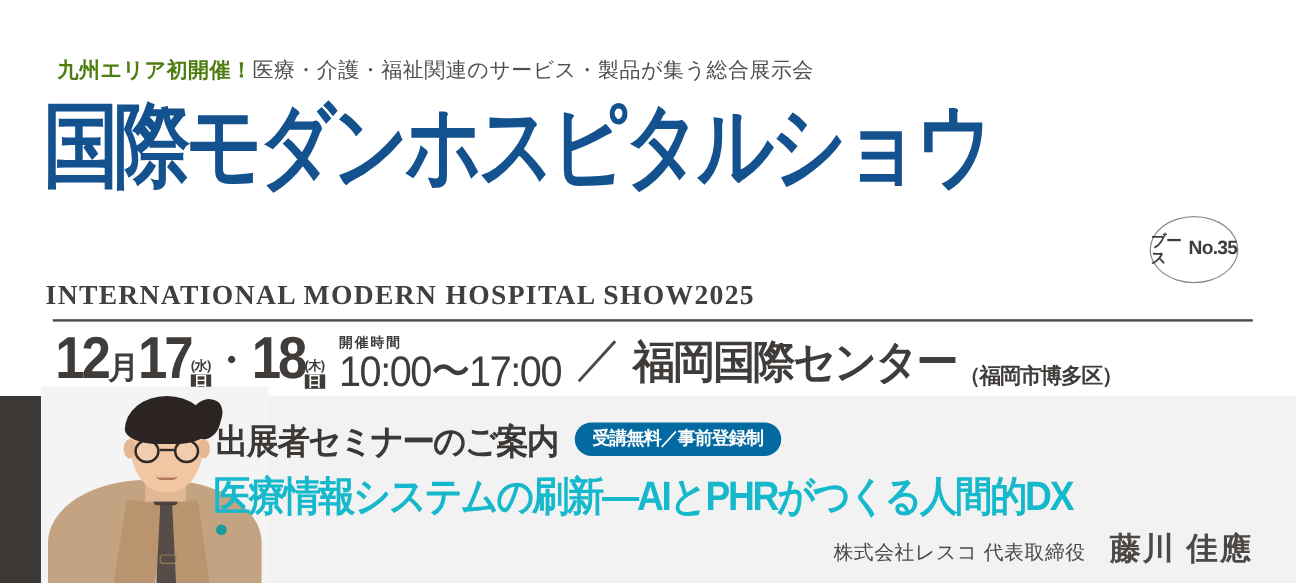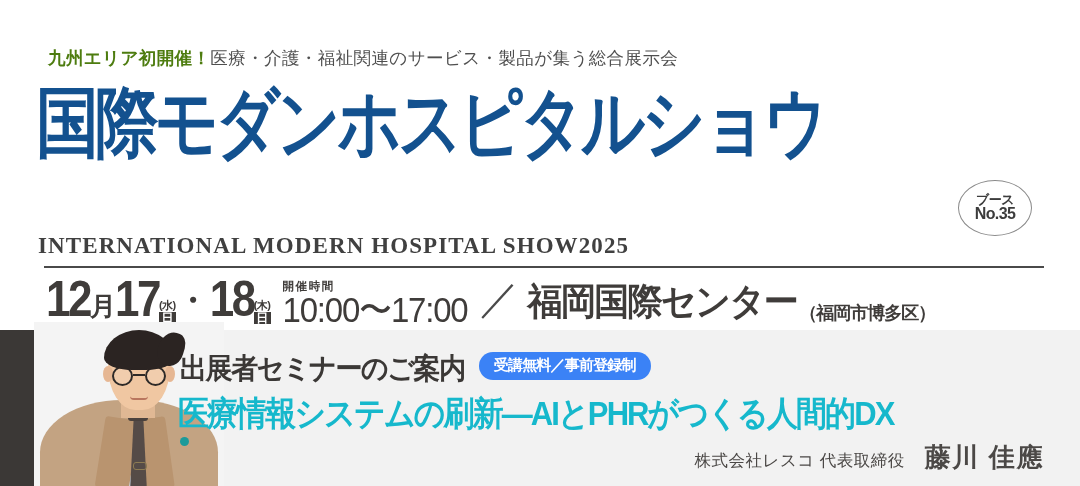--- a/index.html
+++ b/index.html
@@ -57,21 +57,21 @@
     letter-spacing:-2.2px; margin-left:26px; vertical-align:bottom;
     transform:scaleY(1.12); transform-origin:left bottom;
   }
 
   
   .booth-badge {
     position:absolute; left:958px; top:180px;
     width:74px; height:56px;
     border:1.6px solid #8a8a8a; border-radius:50%;
     color:#3c3c3c; text-align:left;
-    display:flex; flex-direction:column; align-items:center; justify-content:center;
+    display:flex; flex-direction:row; align-items:center; justify-content:center;
     background:#ffffff;
   }
   .booth-badge .b1 { font-size:13px; font-weight:700; line-height:1.05; letter-spacing:-0.5px; }
   .booth-badge .b2 { font-size:16px; font-weight:700; line-height:1.05; letter-spacing:-0.6px; }
 
   
   .eng-sub {
     position:absolute; left:38px; top:233px;
     font-family:"Liberation Serif", serif;
     font-size:23px; font-weight:700; color:#404040;
@@ -227,21 +227,21 @@
   .seminar-head {
     position:absolute; left:180px; top:350px; white-space:nowrap;
   }
   .seminar-head .sh-text {
     display:inline-block; font-size:27px; font-weight:700; color:#3b3836;
     letter-spacing:-1.4px; vertical-align:middle;
     transform:scaleY(1.06); transform-origin:left center;
   }
   .seminar-head .sh-pill {
     display:inline-block; vertical-align:middle; margin-left:14px;
-    background:#3b82f6; color:#ffffff; border-radius:14px;
+    background:#0369a1; color:#ffffff; border-radius:14px;
     font-size:15px; font-weight:700; letter-spacing:-0.8px;
     padding:4px 15px 5px 15px; position:relative; top:-2px;
   }
 
   .seminar-title {
     position:absolute; left:178px; top:391px; white-space:nowrap;
     font-size:31px; font-weight:700; color:#16b8cc;
     letter-spacing:-1.9px;
     transform:scaleY(1.1); transform-origin:left top;
   }

